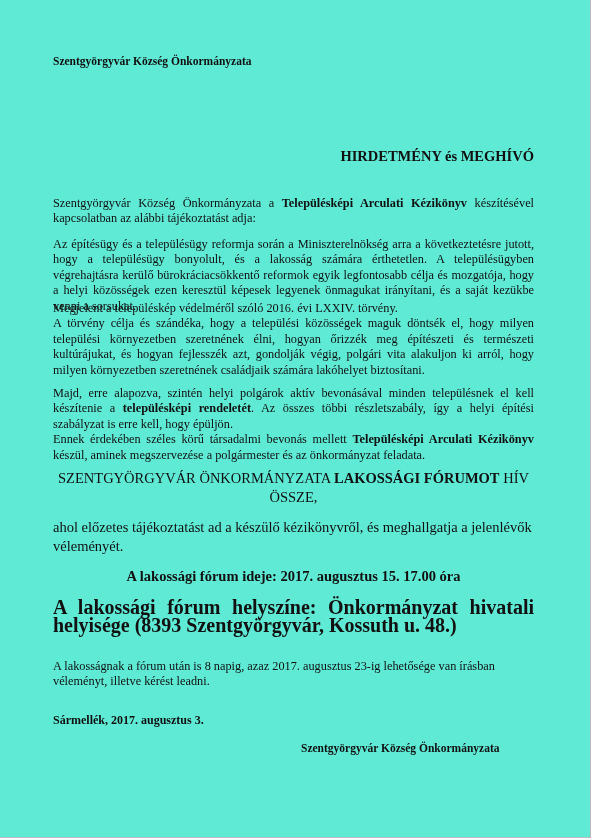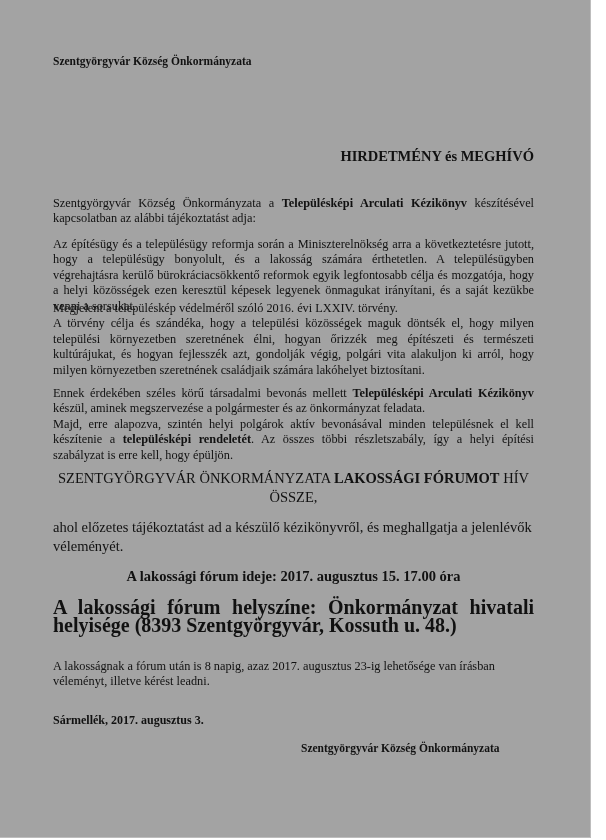--- a/index.html
+++ b/index.html
@@ -1,19 +1,19 @@
 <!DOCTYPE html>
 <html><head>
 <meta charset="utf-8">
 <style>
   html, body { margin:0; padding:0; background:#ffffff; }
   body { width:606px; height:840px; position:relative; overflow:hidden;
          font-family:"Liberation Serif","DejaVu Serif",serif; color:#111; }
   .page { position:absolute; left:0; top:0; width:590px; height:837px;
-          background:#a3a3a3; border-right:1px solid #bdbdbd; border-bottom:1px solid #bdbdbd; }
+          background:#5eead4; border-right:1px solid #bdbdbd; border-bottom:1px solid #bdbdbd; }
   .content { position:absolute; left:53px; width:481px; }
   p { margin:0; font-size:12.3px; line-height:15.4px; }
   .justify { text-align:justify; }
   .header-org { position:absolute; left:53px; top:55px; font-weight:bold; font-size:11.5px; }
   .title { position:absolute; left:53px; width:481px; top:148px; text-align:right;
            font-weight:bold; font-size:14.5px; }
   .intro { top:196px; }
   .reform { top:237px; }
   .law { top:301px; }
   .ennek { top:386px; }
@@ -49,24 +49,24 @@
     <p class="justify">Az építésügy és a településügy reformja során a Miniszterelnökség arra a következtetésre jutott, hogy a településügy bonyolult, és a lakosság számára érthetetlen. A településügyben végrehajtásra kerülő bürokráciacsökkentő reformok egyik legfontosabb célja és mozgatója, hogy a helyi közösségek ezen keresztül képesek legyenek önmagukat irányítani, és a saját kezükbe venni a sorsukat.</p>
   </div>
 
   <div class="content law" style="position:absolute;">
     <p>Megjelent a településkép védelméről szóló 2016. évi LXXIV. törvény.</p>
     <p class="justify">A törvény célja és szándéka, hogy a települési közösségek maguk döntsék el, hogy milyen települési környezetben szeretnének élni, hogyan őrizzék meg építészeti és természeti kultúrájukat, és hogyan fejlesszék azt, gondolják végig, polgári vita alakuljon ki arról, hogy milyen környezetben szeretnének családjaik számára lakóhelyet biztosítani.</p>
   </div>
 
   <div class="content ennek" style="position:absolute;">
     <p class="justify">
-      <span>Ennek érdekében széles körű társadalmi bevonás mellett </span><b>Településképi Arculati Kézikönyv</b><span> készül, aminek megszervezése a polgármester és az önkormányzat feladata.</span>
+      <span>Majd, erre alapozva, szintén helyi polgárok aktív bevonásával minden településnek el kell készítenie a </span><b>településképi rendeletét</b><span>. Az összes többi részletszabály, így a helyi építési szabályzat is erre kell, hogy épüljön.</span>
     </p>
     <p class="justify">
-      <span>Majd, erre alapozva, szintén helyi polgárok aktív bevonásával minden településnek el kell készítenie a </span><b>településképi rendeletét</b><span>. Az összes többi részletszabály, így a helyi építési szabályzat is erre kell, hogy épüljön.</span>
+      <span>Ennek érdekében széles körű társadalmi bevonás mellett </span><b>Településképi Arculati Kézikönyv</b><span> készül, aminek megszervezése a polgármester és az önkormányzat feladata.</span>
     </p>
   </div>
 
   <div class="forum-call">
     <span>SZENTGYÖRGYVÁR ÖNKORMÁNYZATA </span><b>LAKOSSÁGI FÓRUMOT</b><span> HÍV ÖSSZE,</span>
   </div>
 
   <div class="forum-desc">ahol előzetes tájékoztatást ad a készülő kézikönyvről, és meghallgatja a jelenlévők véleményét.</div>
 
   <div class="forum-time">A lakossági fórum ideje: 2017. augusztus 15. 17.00 óra</div>

